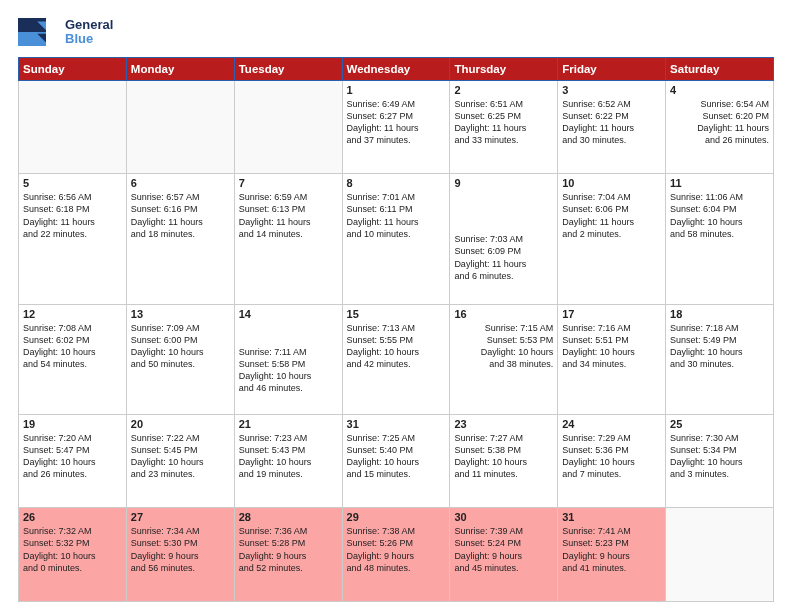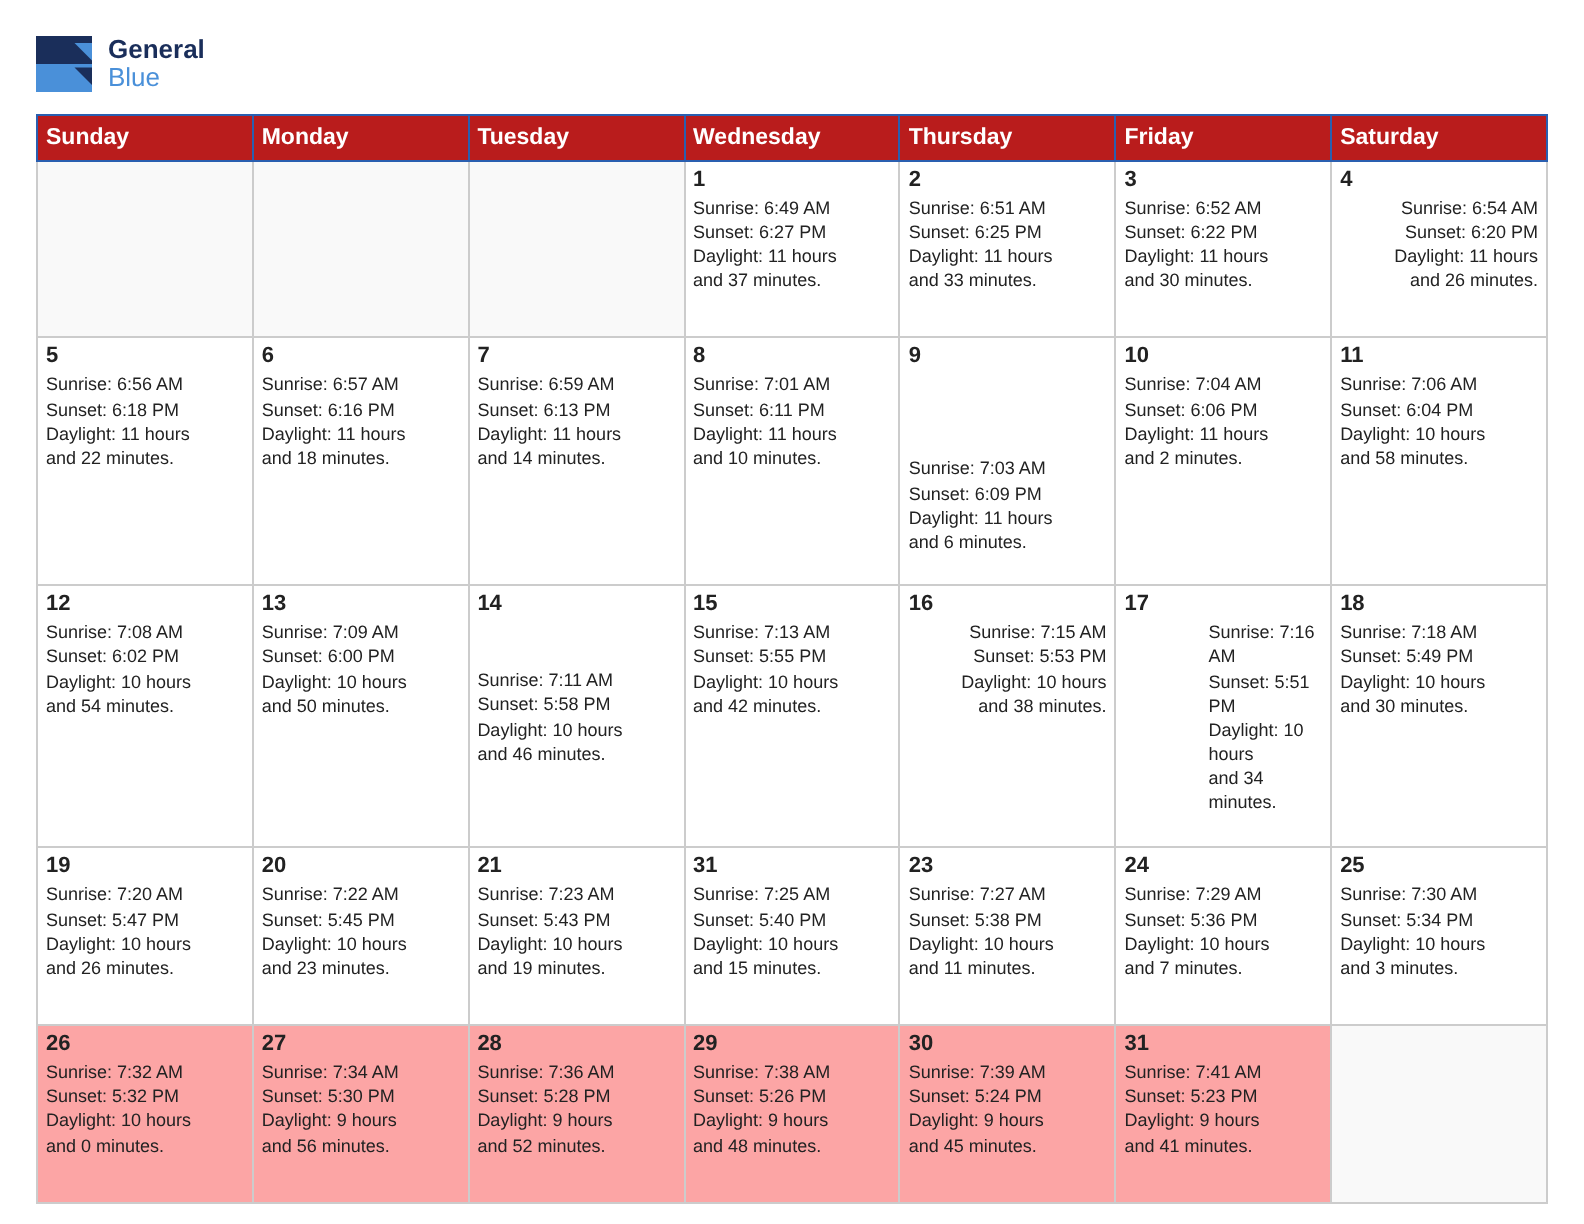--- a/index.html
+++ b/index.html
@@ -19,21 +19,21 @@
     }
     .header {
       display: flex;
       justify-content: space-between;
       align-items: flex-start;
       margin-bottom: 10px;
     }
     .logo {
       display: flex;
       align-items: center;
-      gap: 8px;
+      gap: 19px;
     }
     .logo-icon {
       width: 28px;
       height: 28px;
     }
     .title-block {
       text-align: right;
     }
     .month-title {
       font-size: 32px;
@@ -95,21 +95,21 @@
   <div class="header">
     <div class="logo">
       <svg class="logo-icon" viewBox="0 0 32 32">
         <rect x="0" y="0" width="32" height="16" fill="#1a2e5a"></rect>
         <rect x="0" y="16" width="32" height="16" fill="#4a90d9"></rect>
         <polygon points="22,4 32,4 32,14" fill="#4a90d9"></polygon>
         <polygon points="22,18 32,18 32,28" fill="#1a2e5a"></polygon>
       </svg>
       <div>
         <div style="font-size:13px;font-weight:bold;color:#1a2e5a;line-height:1.1;">General</div>
-        <div style="font-size:13px;font-weight:normal;color:#4a90d9;line-height:1.1;">Blue</div>
+        <div style="font-size:13px;font-weight:bold;color:#4a90d9;line-height:1.1;">Blue</div>
       </div>
     </div>
     <div class="title-block">
       <div class="month-title"></div>
       <div class="location"></div>
     </div>
   </div>
 
   <table class="calendar">
     <thead>
@@ -195,21 +195,21 @@
           </td>
           <td>
             <span class="day-num">10</span>
             <div class="cell-content" style="white-space: pre-line;">Sunrise: 7:04 AM
 Sunset: 6:06 PM
 Daylight: 11 hours
 and 2 minutes.</div>
           </td>
           <td>
             <span class="day-num">11</span>
-            <div class="cell-content" style="white-space: pre-line;">Sunrise: 7:06 AM
+            <div class="cell-content" style="white-space: pre-line;">Sunrise: 11:06 AM
 Sunset: 6:04 PM
 Daylight: 10 hours
 and 58 minutes.</div>
           </td>
         </tr>
         <tr>
           <td>
             <span class="day-num">12</span>
             <div class="cell-content" style="white-space: pre-line;">Sunrise: 7:08 AM
 Sunset: 6:02 PM
@@ -239,21 +239,21 @@
           </td>
           <td>
             <span class="day-num">16</span>
             <div class="cell-content" style="white-space: pre-line; text-align: right;">Sunrise: 7:15 AM
 Sunset: 5:53 PM
 Daylight: 10 hours
 and 38 minutes.</div>
           </td>
           <td>
             <span class="day-num">17</span>
-            <div class="cell-content" style="white-space: pre-line; margin-left: 42px;">Sunrise: 7:16 AM
+            <div class="cell-content" style="white-space: pre-line;">Sunrise: 7:16 AM
 Sunset: 5:51 PM
 Daylight: 10 hours
 and 34 minutes.</div>
           </td>
           <td>
             <span class="day-num">18</span>
             <div class="cell-content" style="white-space: pre-line;">Sunrise: 7:18 AM
 Sunset: 5:49 PM
 Daylight: 10 hours
 and 30 minutes.</div>

